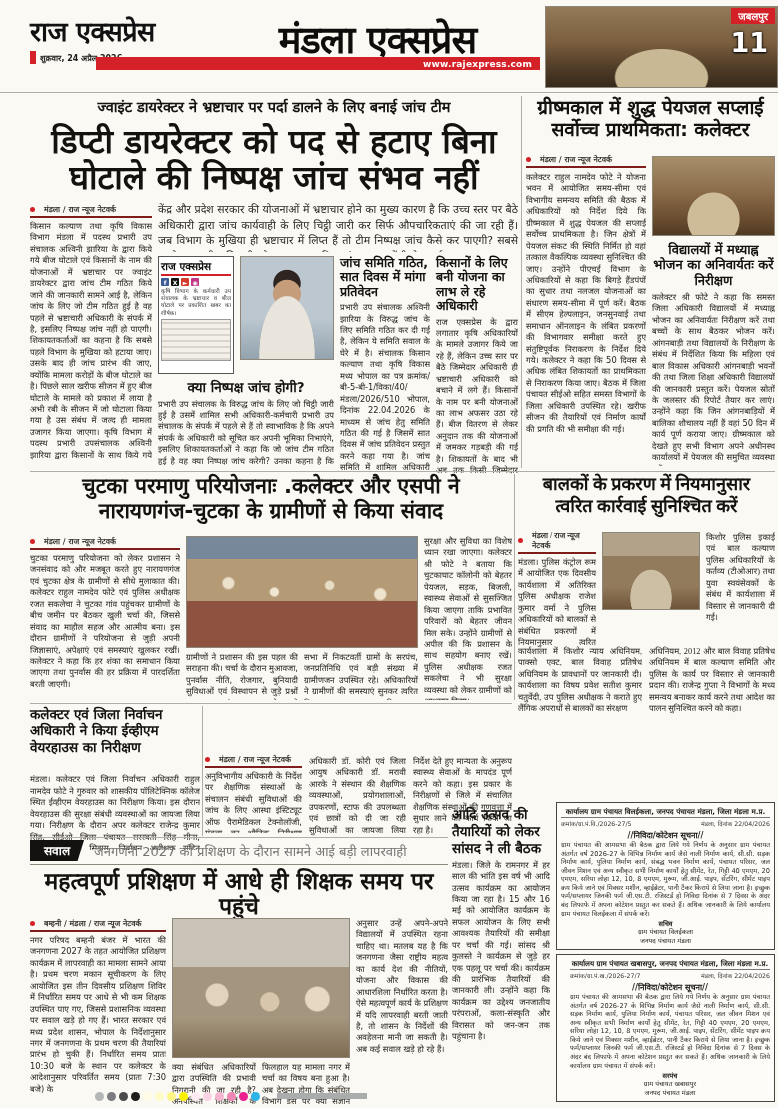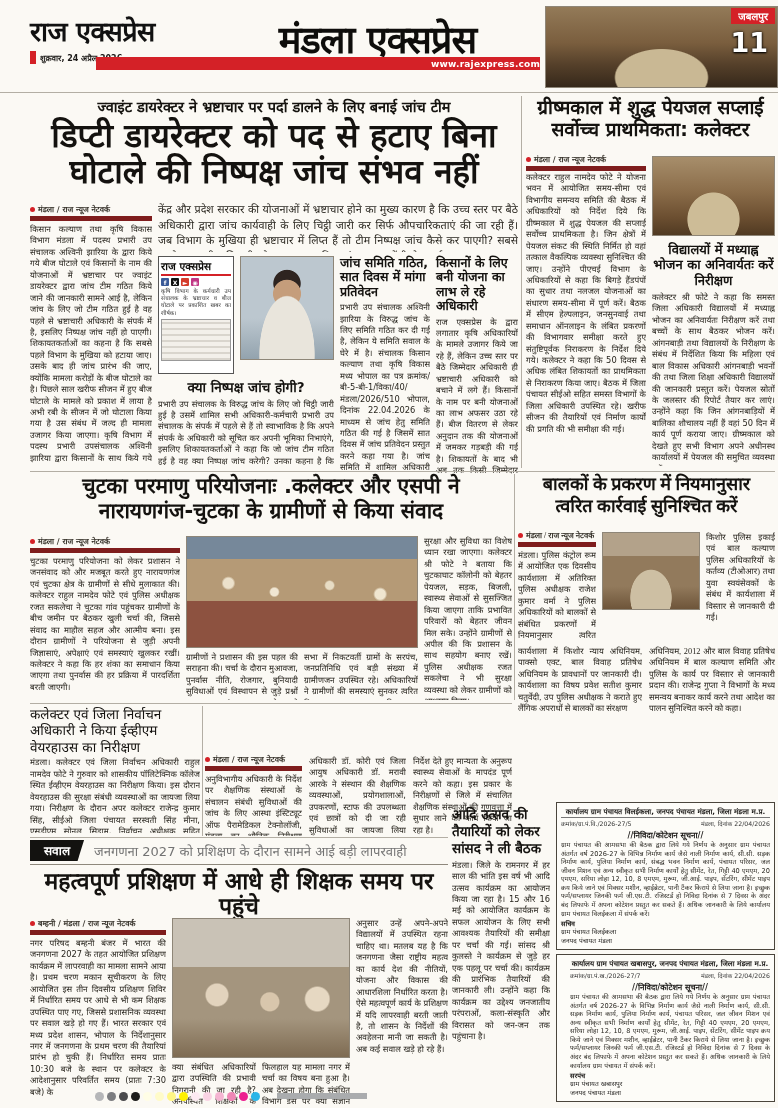--- a/index.html
+++ b/index.html
@@ -12,48 +12,48 @@
   html,body{background:#e8e5de;}
   body{font-family:"DejaVu Sans","Liberation Sans",sans-serif;color:var(--ink);}
   .page{position:relative;width:778px;height:1108px;background:var(--paper);margin:0 auto;overflow:hidden;}
 
   
   .abs{position:absolute;}
   .rule-h{position:absolute;height:1px;background:var(--rule);}
   .rule-v{position:absolute;width:1px;background:var(--rule);}
   .headline{font-weight:bold;color:#14120f;text-align:center;line-height:1.1;}
   .body-text{font-size:8.3px;line-height:1.38;text-align:justify;color:#29261f;overflow:hidden;}
-  .byline{display:flex;align-items:center;gap:3px;font-size:7.8px;font-weight:bold;color:#3a362e;
-          border-bottom:5px solid #7f1d1d;padding-bottom:2px;margin-bottom:3px;}
+  .byline{display:flex;align-items:center;gap:9px;font-size:7.8px;font-weight:bold;color:#3a362e;
+          border-bottom:2px solid #7f1d1d;padding-bottom:2px;margin-bottom:3px;}
   .byline .bullet{width:5px;height:5px;border-radius:50%;background:var(--red);flex:0 0 auto;}
   .subhead{font-weight:bold;font-size:12.5px;line-height:1.15;color:#14120f;margin-bottom:3px;}
   .photo{position:absolute;overflow:hidden;border:1px solid #8e8678;}
 
   
   .brand{font-size:27px;font-weight:bold;letter-spacing:-.5px;color:#111;}
   .brand-dateline{display:flex;align-items:center;gap:4px;margin-top:2px;}
   .red-tick{width:6px;height:13px;background:var(--red);}
   .date-text{font-size:8px;font-weight:bold;color:#1c1a18;white-space:nowrap;}
   .main-title{font-size:38px;font-weight:bold;color:#0e0d0b;text-align:center;letter-spacing:-1px;}
   .red-bar{position:absolute;left:96px;top:57px;width:444px;height:13px;background:var(--red);
-           display:flex;align-items:center;justify-content:flex-end;}
+           display:flex;align-items:center;justify-content:flex-end;padding-right:8px;}
   .website{color:#fff;font-size:9px;font-weight:bold;letter-spacing:.2px;}
   .ph-header{left:545px;top:6px;width:233px;height:82px;
     background:
       radial-gradient(ellipse at 50% 88%, #c9b894 0 28%, rgba(0,0,0,0) 29%),
       linear-gradient(180deg,#937a58 0%,#7a5e3e 45%,#55402a 72%,#36281a 100%);}
   .edition-label{position:absolute;top:1px;right:2px;background:var(--red);color:#fff;
                  font-size:10px;font-weight:bold;padding:1px 7px;}
   .page-number{position:absolute;top:20px;right:9px;color:#fff;font-size:27px;font-weight:bold;
                text-shadow:0 0 3px #000,0 1px 2px #000;}
 
   
   .lead{left:30px;top:96px;width:488px;height:372px;}
   .lead-kicker{font-size:14.5px;font-weight:bold;text-align:center;color:#15130f;}
-  .lead-headline{font-size:33px;margin-top:2px;}
+  .lead-headline{font-size:33px;margin-top:8px;}
   .promo-box{position:absolute;left:128px;top:160px;width:76px;height:118px;border:1px solid #555;
              padding:2px;background:#fff;overflow:hidden;}
   .promo-title{font-size:10.5px;font-weight:bold;border-bottom:2px solid var(--red);
                padding-bottom:1px;margin-bottom:2px;color:#0d0c0a;}
   .social-row{display:flex;gap:2px;margin-bottom:2px;}
   .social{width:8px;height:8px;color:#fff;font-size:6px;font-weight:bold;display:flex;
           align-items:center;justify-content:center;border-radius:1px;}
   .soc-fb{background:#3a5a98;} .soc-x{background:#111;} .soc-yt{background:#d43c2c;} .soc-ig{background:#c13584;}
   .promo-caption{font-size:5.8px;line-height:1.25;color:#333;text-align:justify;}
   .clip-img{margin-top:2px;width:100%;height:42px;border:1px solid #999;
@@ -89,40 +89,40 @@
   
   .balak{left:518px;top:474px;width:257px;height:328px;font-family:Liberation Serif, serif;}
   .balak-headline{font-size:18px;line-height:1.2;}
   .ph-balak{left:84px;top:58px;width:98px;height:78px;
     background:
       radial-gradient(ellipse at 50% 85%, #cdbfa3 0 30%, rgba(0,0,0,0) 31%),
       linear-gradient(180deg,#b3a28a 0 30%,#927a5c 30% 70%,#6e553a 100%);}
 
   
   .evm{left:30px;top:706px;width:170px;height:130px;}
-  .evm-heading{font-size:13.5px;font-weight:normal;line-height:1.22;color:#14120f;margin-bottom:2px;}
+  .evm-heading{font-size:13.5px;font-weight:bold;line-height:1.22;color:#14120f;margin-bottom:19px;}
 
   
   .aastha{left:205px;top:706px;width:307px;height:130px;}
   .aastha-headline{font-size:19px;line-height:1.15;}
 
   
   .aadi{left:452px;top:806px;width:98px;height:298px;}
   .aadi-heading{font-size:13.5px;font-weight:bold;line-height:1.25;color:#14120f;margin-bottom:3px;}
 
   
   .notices{left:556px;top:802px;width:219px;height:302px;}
   .notice-box{position:absolute;left:0;width:219px;height:148px;border:1px solid #4a453c;
               background:#fdfcf8;padding:3px 4px;overflow:hidden;}
   .notice-office{font-size:7.2px;font-weight:bold;text-align:center;border-bottom:1px solid #777;
                  padding-bottom:1px;margin-bottom:1px;}
   .notice-meta{display:flex;justify-content:space-between;font-size:6.2px;color:#333;}
   .notice-title{font-size:8px;font-weight:bold;text-align:center;margin:1px 0;}
   .notice-body{font-size:6.6px;line-height:1.3;text-align:justify;color:#2b2822;}
-  .notice-sign{margin-top:2px;text-align:left;font-size:6.6px;line-height:1.25;}
+  .notice-sign{margin-top:2px;text-align:center;font-size:6.6px;line-height:1.25;}
   .notice-sign .role{font-weight:bold;}
 
   
   .saval{left:30px;top:840px;width:418px;height:264px;}
   .saval-tagrow{display:flex;align-items:center;gap:10px;border-bottom:1px solid #8e887c;padding-bottom:3px;}
   .saval-tag{background:#131210;color:#fff;font-size:12px;font-weight:bold;padding:2px 14px;
              clip-path:polygon(0 0,100% 0,88% 100%,0 100%);}
   .saval-kicker{font-size:13px;font-weight:normal;color:#737373;}
   .saval-headline{font-size:23px;margin-top:4px;}
   .ph-saval{left:142px;top:78px;width:178px;height:140px;

